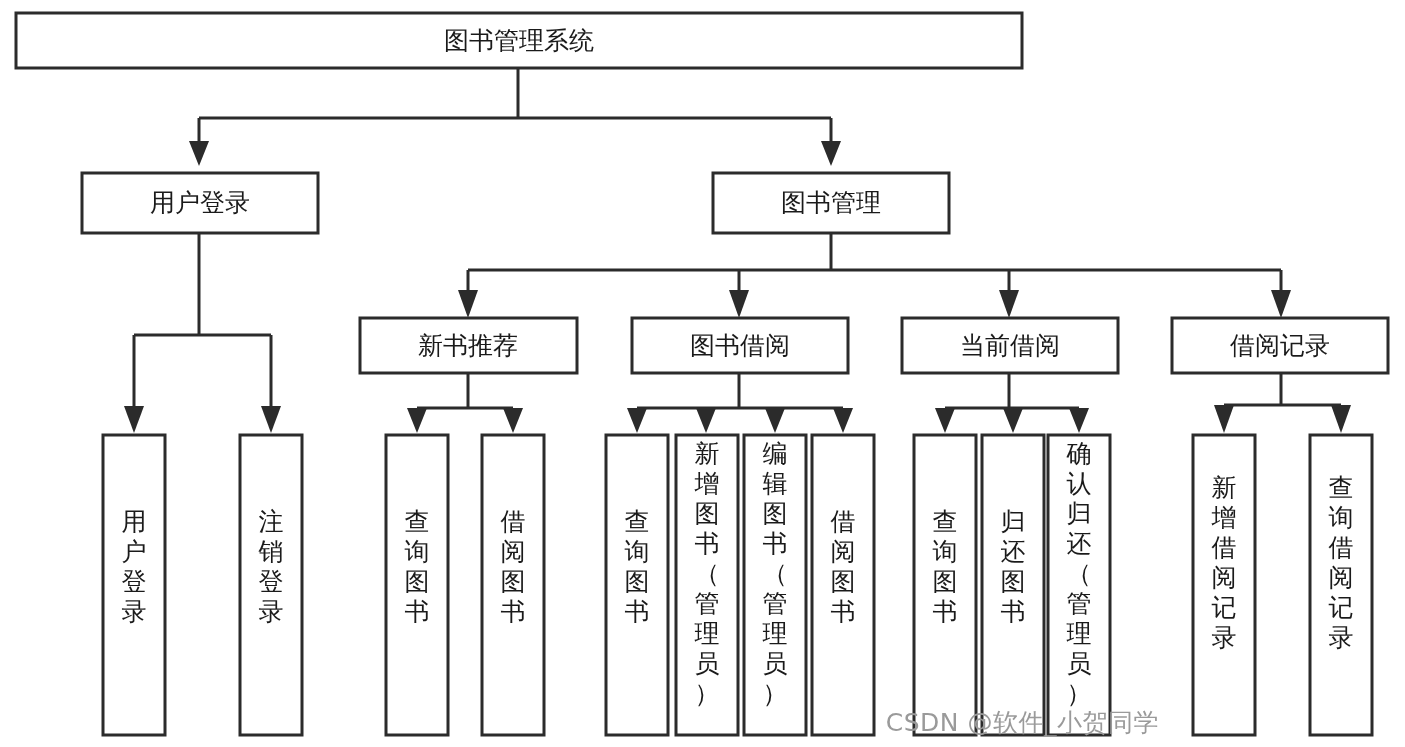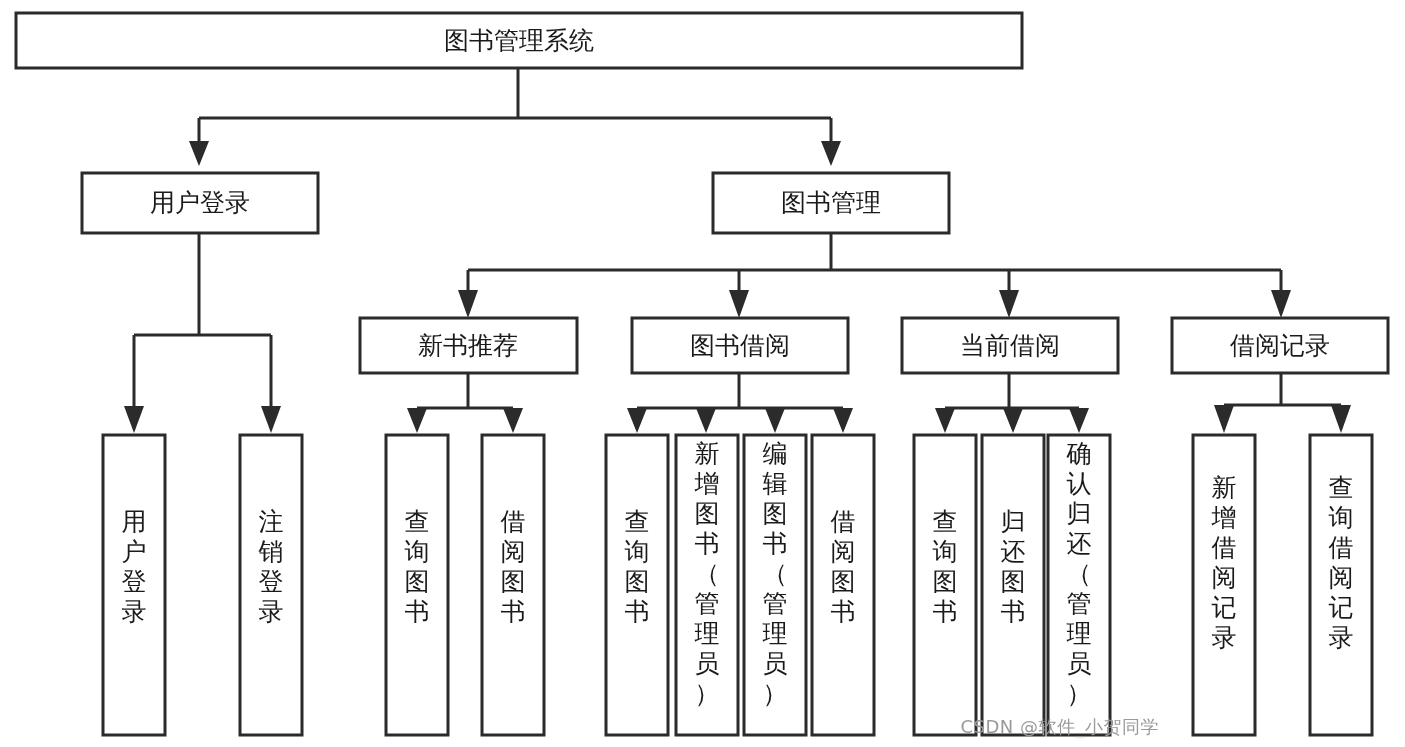--- a/index.html
+++ b/index.html
@@ -52,21 +52,21 @@
     fill: #1a1a1a;
     font-family: "DejaVu Sans", "Liberation Sans", sans-serif;
     font-size: 25px;
     text-anchor: middle;
   }
   .watermark {
     position: absolute;
     right: 10px;
     bottom: 8px;
     font-family: "DejaVu Sans", "Liberation Sans", sans-serif;
-    font-size: 18px;
+    font-size: 25px;
     color: #9a9a9a;
     white-space: nowrap;
     letter-spacing: 0.5px;
   }
 </style>
 </head>
 <body>
 
 <div id="diagram-root">
   <svg class="diagram" viewBox="0 0 1405 747" xmlns="http://www.w3.org/2000/svg">

